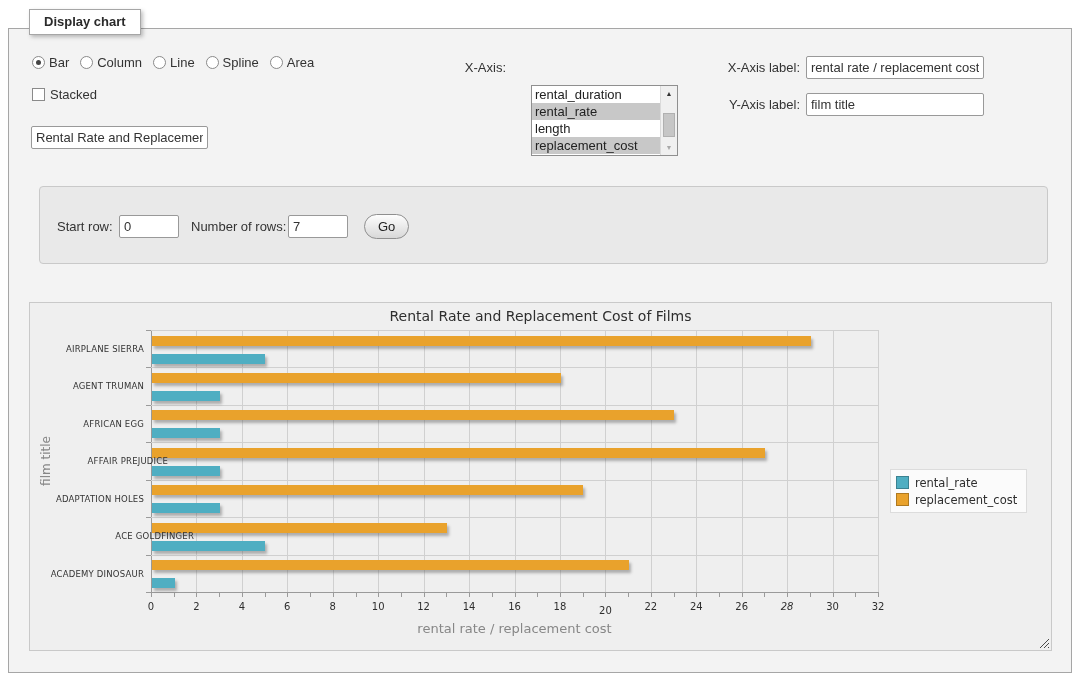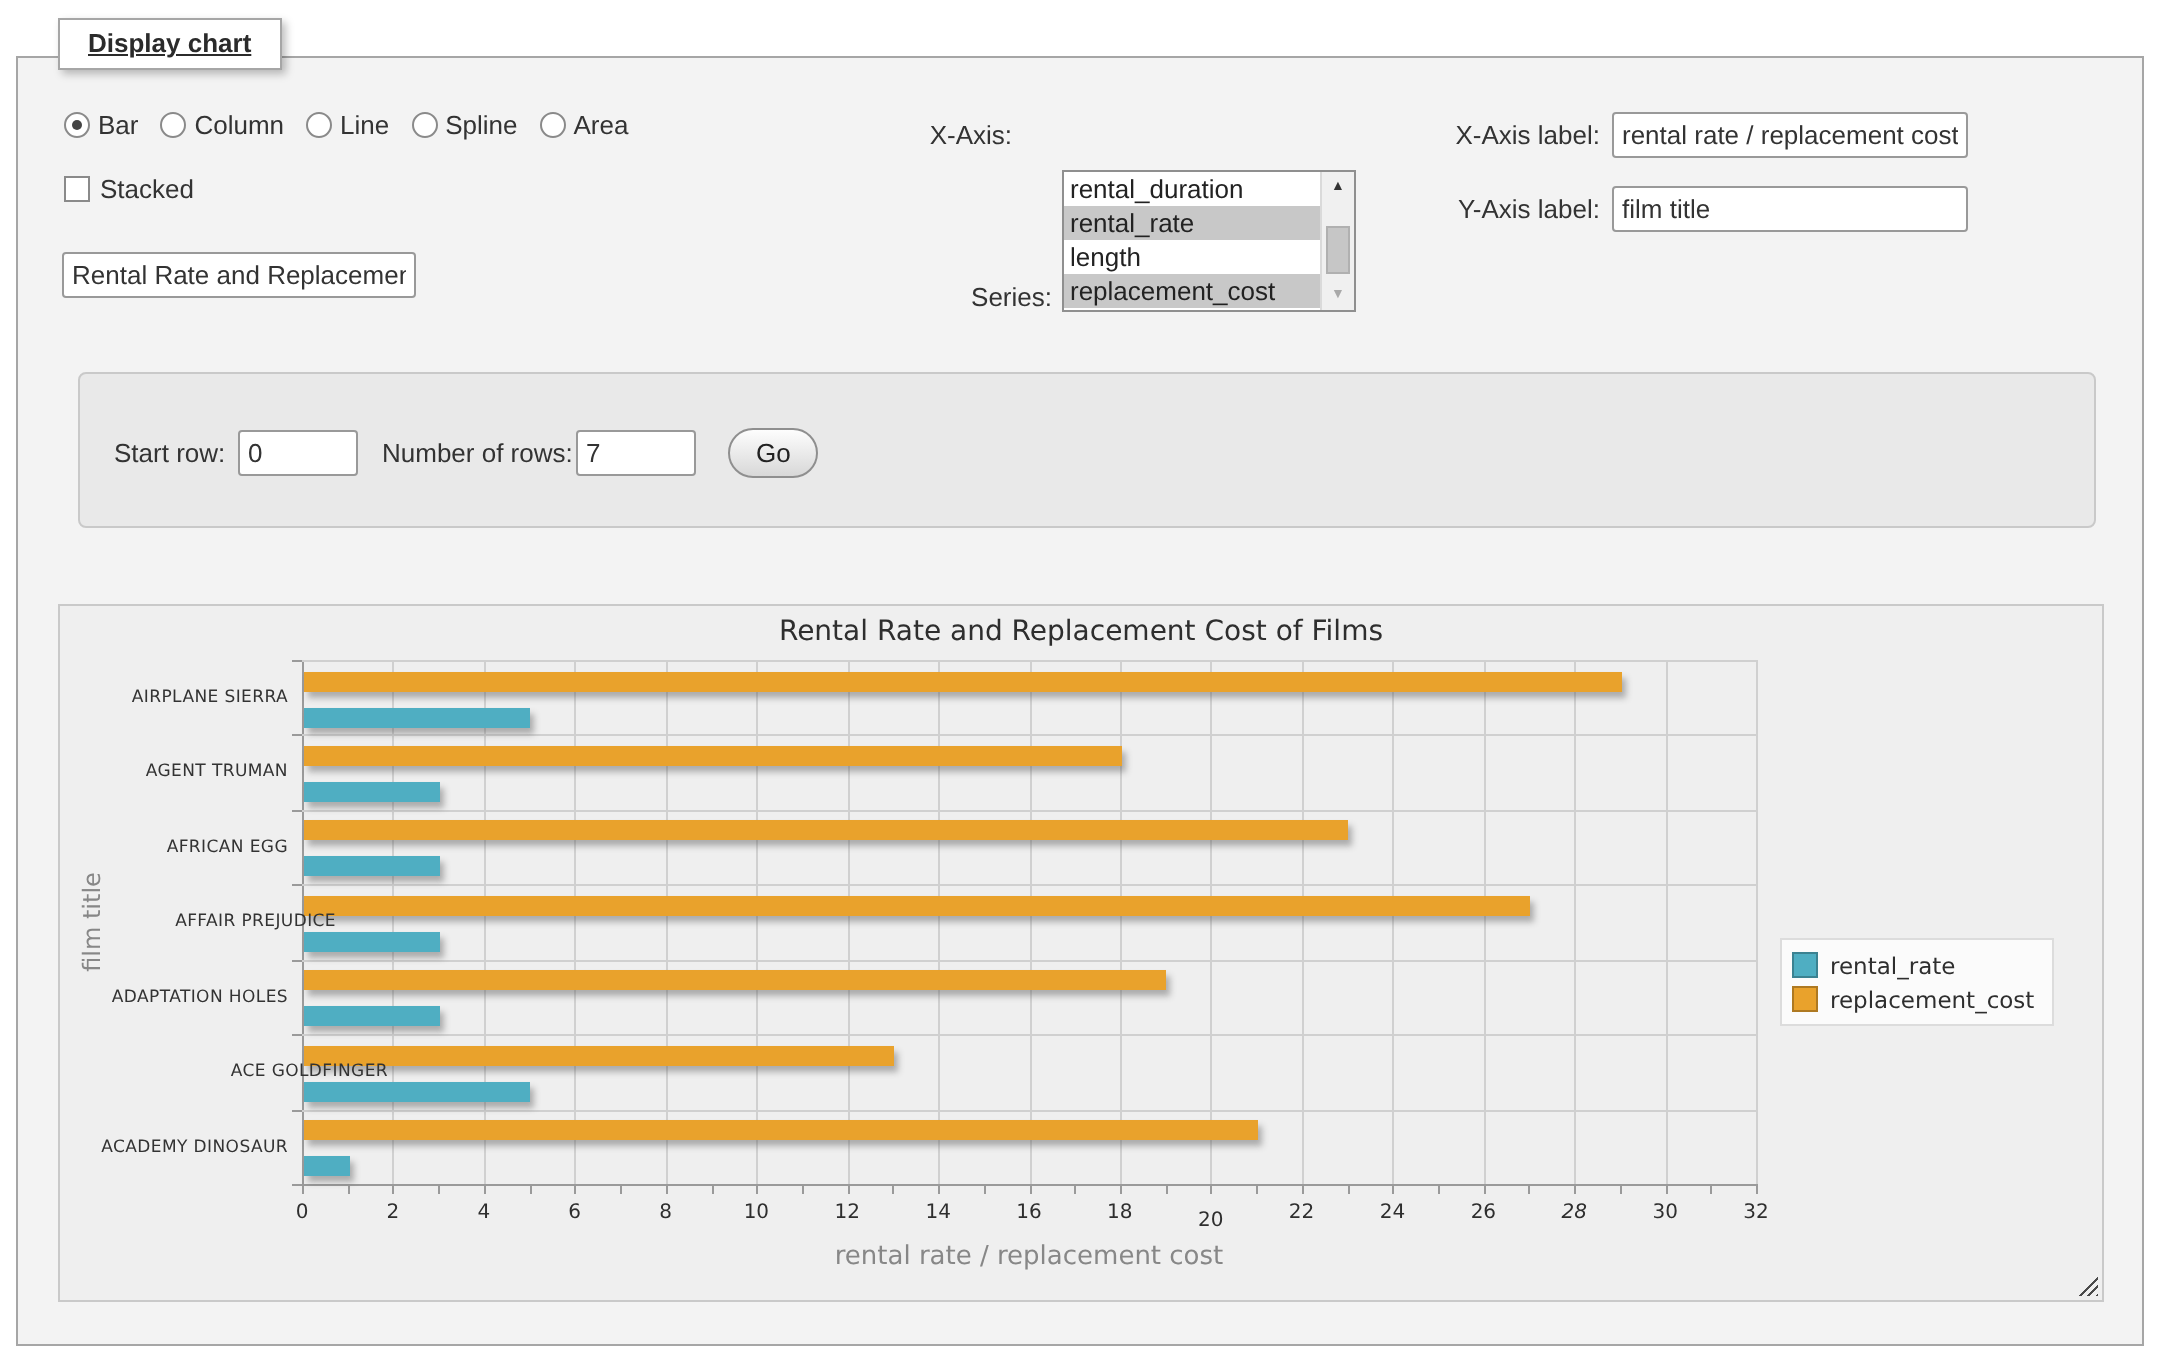--- a/index.html
+++ b/index.html
@@ -1,18 +1,18 @@
 <!DOCTYPE html>
 <html><head>
 <meta charset="utf-8">
 <style>
   * { margin:0; padding:0; box-sizing:border-box; }
   html,body { width:1081px; height:681px; background:#fff; font-family:"Liberation Sans", sans-serif; overflow:hidden; }
   #fieldset { position:absolute; left:8px; top:28px; width:1064px; height:645px; border:1px solid #a6a6a6; background:#f3f3f3; }
-  #tab { position:absolute; left:20px; top:-20px; z-index:3; background:#fff; border:1px solid #a6a6a6; padding:4px 14px 5px 14px; font-size:13px; font-weight:bold; color:#2b2b2b; box-shadow:2px 2px 4px rgba(0,0,0,0.25);text-decoration:underline; }
+  #tab { position:absolute; left:20px; top:-20px; z-index:3; background:#fff; border:1px solid #a6a6a6; padding:4px 14px 5px 14px; font-size:13px; font-weight:bold; color:#2b2b2b; box-shadow:2px 2px 4px rgba(0,0,0,0.25); }
   .lbl { position:absolute; font-size:13px; color:#333; line-height:23px; }
   .r { text-align:right; }
   
   #radios { position:absolute; left:23px; top:25px; display:flex; align-items:center; gap:11px; height:16px; }
   .radio-item { display:flex; align-items:center; gap:4px; font-size:13px; color:#333; }
   .radio { width:13px; height:13px; border:1px solid #8a8a8a; border-radius:50%; background:#fff; position:relative; }
   .radio.checked::after { content:""; position:absolute; left:3px; top:3px; width:5px; height:5px; border-radius:50%; background:#444; }
   #stacked-row { position:absolute; left:23px; top:58px; display:flex; align-items:center; gap:5px; font-size:13px; color:#333; }
   .checkbox { width:13px; height:13px; border:1px solid #8a8a8a; background:#fff; }
   
@@ -79,21 +79,20 @@
 
   <div id="stacked-row">
     <span class="checkbox"></span>
     <span>Stacked</span>
   </div>
 
   <input class="tin" style="left: 22px; top: 97px; width: 177px;" value="Rental Rate and Replacement Cost of Films">
 
   <div class="lbl r" style="left:360px; top:27px; width:137px;">X-Axis:</div>
 
-  <div class="lbl r" style="left:380px; top:108px; width:137px;">Series:</div>
   <div id="series-listbox">
     <div id="series-options">
         <div class="lb-item">rental_duration</div>
         <div class="lb-item selected">rental_rate</div>
         <div class="lb-item">length</div>
         <div class="lb-item selected">replacement_cost</div>
       </div>
     <div class="lb-scroll">
       <div class="lb-up">▲</div>
       <div class="lb-thumb"></div>

